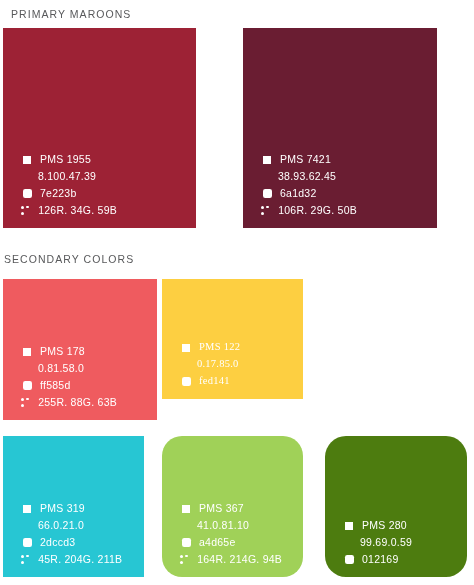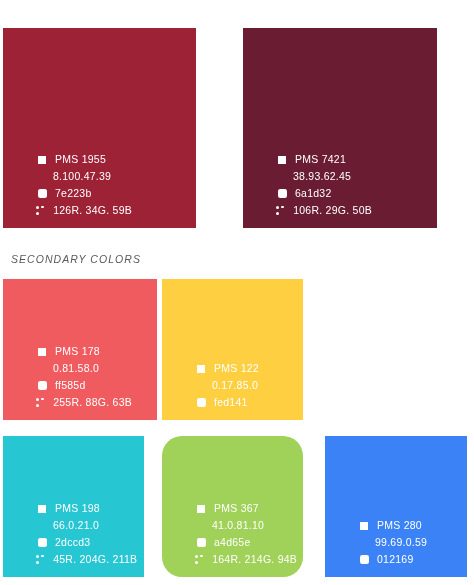--- a/index.html
+++ b/index.html
@@ -9,28 +9,28 @@
     -webkit-font-smoothing:antialiased;overflow:hidden;
   }
   .page{position:relative;width:474px;height:585px;}
 
   .section-title{
     position:absolute;
     font-size:10.5px;letter-spacing:1.05px;color:#58595b;
     font-weight:400;white-space:nowrap;
   }
   #title-primary{left:11px;top:8px;}
-  #title-secondary{left:11px;top:253px;font-style:italic;}
+  #title-secondary{left:4px;top:253px;}
 
   .swatch{
     position:absolute;box-sizing:border-box;
     overflow:hidden;
   }
   .info{
-    position:absolute;left:15px;right:0;bottom:9px;
+    position:absolute;left:0;right:0;bottom:9px;
     padding-left:18px;
   }
   .info-row{
     display:flex;align-items:center;
     height:17px;
     white-space:nowrap;
   }
   .ico{
     width:12px;min-width:12px;height:12px;
     margin-right:7px;
@@ -55,30 +55,31 @@
   .ico-dots{position:relative;width:9px;min-width:9px;height:10px;margin-right:8.2px;}
   .ico-dots i{position:absolute;background:#fff;border-radius:50%;display:block;}
   .ico-dots i:nth-child(1){width:3px;height:3px;left:0;top:0.5px;}
   .ico-dots i:nth-child(2){width:2.6px;height:2.6px;left:5.2px;top:0.2px;}
   .ico-dots i:nth-child(3){width:3px;height:3px;left:0;top:6px;}
 
   
   #swatch-pms1955{left:3px;  top:28px;  width:193px;height:200px;}
   #swatch-pms7421{left:243px;top:28px;  width:194px;height:200px;}
   #swatch-pms178 {left:3px;  top:279px; width:154px;height:141px;}
-  #swatch-pms122 {left:162px;top:279px; width:141px;height:141px;}
+  #swatch-pms122 {left:162px;top:279px; width:141px;height:120px;font-family:Liberation Serif, serif;}
   #swatch-pms319 {left:3px;  top:436px; width:141px;height:141px;}
   #swatch-pms367 {left:162px;top:436px; width:141px;height:141px;}
   #swatch-pms280 {left:325px;top:436px; width:142px;height:141px;}
 </style>
 </head>
 <body>
 
 <div class="page">
 
+  <div class="section-title" id="title-primary">PRIMARY MAROONS</div>
 
   <div class="section-title" id="title-secondary">SECONDARY COLORS</div>
 
   <div class="swatch" id="swatch-pms1955" style="background-color: rgb(157, 34, 53);">
     <div class="info">
       <div class="info-row">
         <span class="ico ico-square">
             <i></i>
           </span>
         <span class="lbl">PMS 1955</span>
@@ -202,21 +203,21 @@
       </div>
     </div>
   </div>
 
   <div class="swatch" id="swatch-pms319" style="background-color: rgb(39, 198, 211);">
     <div class="info">
       <div class="info-row">
         <span class="ico ico-square">
             <i></i>
           </span>
-        <span class="lbl">PMS 198</span>
+        <span class="lbl">PMS 319</span>
       </div>
       <div class="info-row">
         <span class="ico ico-grid">
             <i></i>
             <i></i>
             <i></i>
             <i></i>
           </span>
         <span class="lbl">66.0.21.0</span>
       </div>
@@ -264,21 +265,21 @@
         <span class="ico ico-dots">
             <i></i>
             <i></i>
             <i></i>
           </span>
         <span class="lbl">164R. 214G. 94B</span>
       </div>
     </div>
   </div>
 
-  <div class="swatch" id="swatch-pms280" style="background-color: #3b82f6;">
+  <div class="swatch" id="swatch-pms280" style="background-color: #4d7c0f; border-radius: 21px;">
     <div class="info">
       <div class="info-row">
         <span class="ico ico-square">
             <i></i>
           </span>
         <span class="lbl">PMS 280</span>
       </div>
       <div class="info-row">
         <span class="ico ico-grid">
             <i></i>

